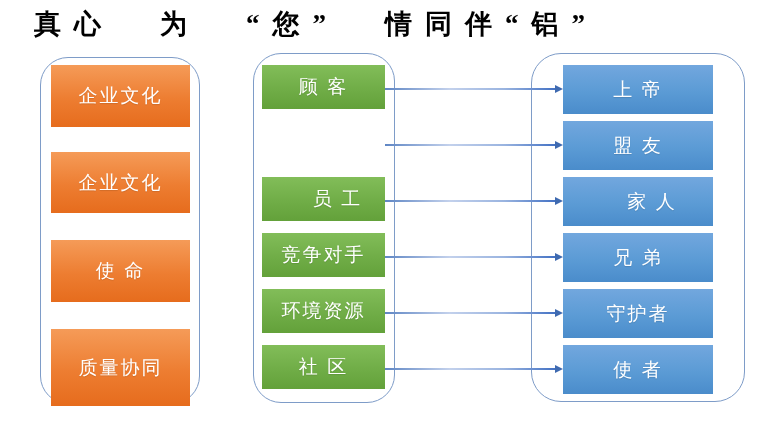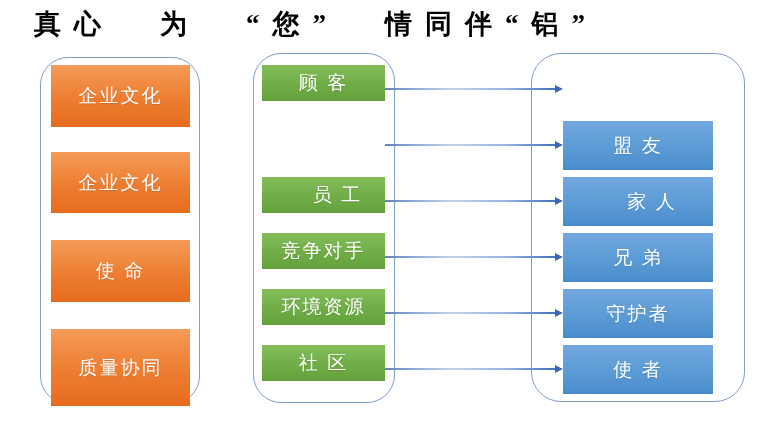--- a/index.html
+++ b/index.html
@@ -35,21 +35,21 @@
     display:flex;align-items:center;justify-content:center;
     color:#ffffff;font-size:19px;letter-spacing:2px;
     white-space:pre;box-sizing:border-box;
     text-shadow:0 1px 1px rgba(0,0,0,0.12);
   }
   .box.orange{
     left:51px;width:139px;
     background:linear-gradient(180deg,#f59b58 0%,#ed7d31 55%,#e66c1d 100%);
   }
   .box.green{
-    left:262px;width:123px;height:36px;
+    left:262px;width:123px;height:44px;
     background:linear-gradient(180deg,#82bd59 0%,#70ad47 55%,#63a13a 100%);
   }
   .box.blue{
     left:563px;width:150px;height:49px;
     background:linear-gradient(180deg,#72a7de 0%,#5b9bd5 55%,#4a8ccb 100%);
   }
   
   .o0{top:65px;height:62px;} .o1{top:152px;height:61px;}
   .o2{top:240px;height:62px;} .o3{top:329px;height:77px;}
   
@@ -90,20 +90,21 @@
   <div class="box orange o2">使 命</div>
   <div class="box orange o1">企业文化</div>
   <div class="box orange o3">质量协同</div>
 
   <div class="box green r0">顾 客</div>
   <div class="box green r2">员 工</div>
   <div class="box green r3">竞争对手</div>
   <div class="box green r4">环境资源</div>
   <div class="box green r5">社 区</div>
 
+  <div class="box blue r0">上 帝</div>
   <div class="box blue r1">盟 友</div>
   <div class="box blue r2">家 人</div>
   <div class="box blue r3">兄 弟</div>
   <div class="box blue r4">守护者</div>
   <div class="box blue r5">使 者</div>
 
   <div class="arrow a0"></div>
   <div class="arrow a1"></div>
   <div class="arrow a2"></div>
   <div class="arrow a3"></div>

